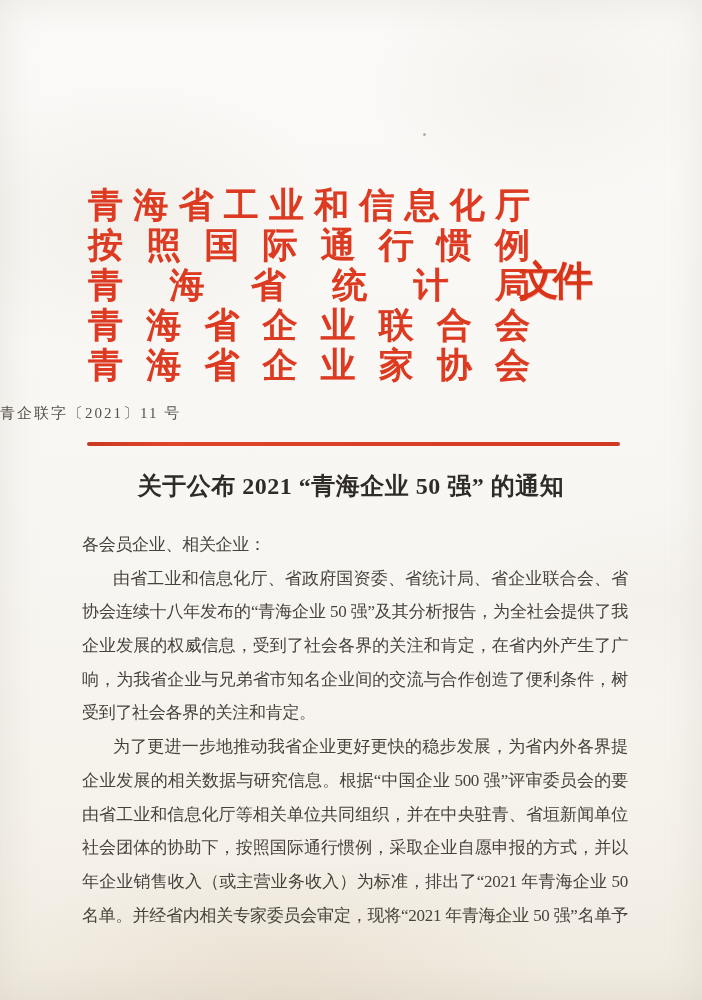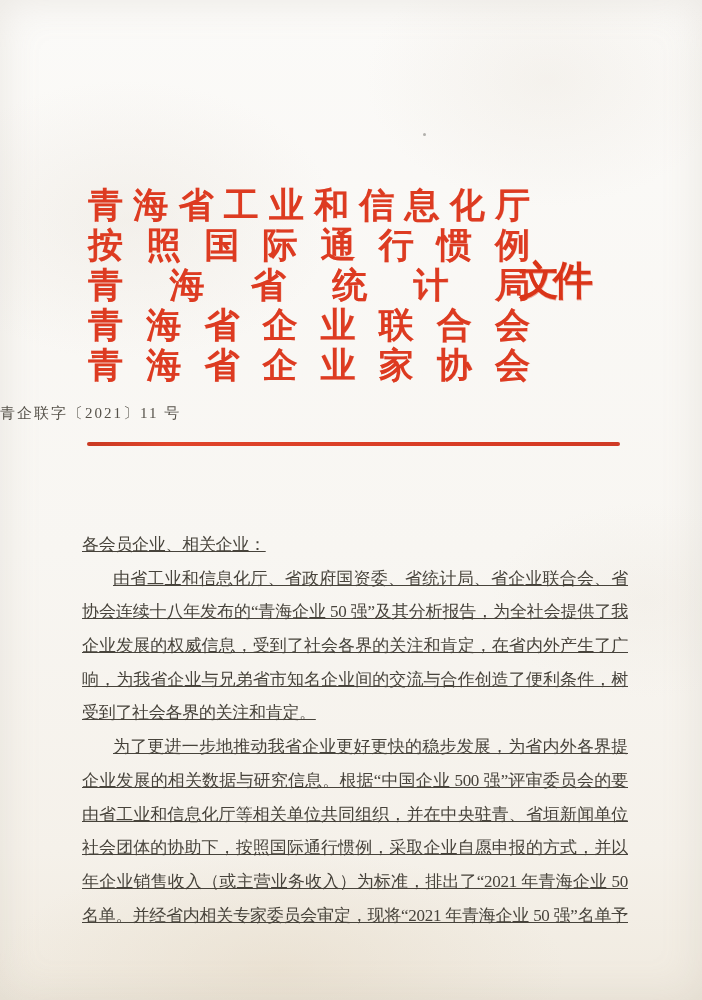--- a/index.html
+++ b/index.html
@@ -99,21 +99,20 @@
     top: 528px;
     width: 546px;
     font-size: 17px;
     color: #47433b;
     letter-spacing: -0.3px;
   }
   .body-line {
     height: 33.7px;
     line-height: 33.7px;
     white-space: nowrap;
-    text-decoration: underline;
   }
   .body-line.justify {
     text-align: justify;
     text-align-last: justify;
     text-justify: inter-ideograph;
     white-space: normal;
     overflow: hidden;
   }
   .body-line.indent {
     text-indent: 31px;
@@ -133,20 +132,21 @@
     <div class="agency-line">青海省企业联合会</div>
     <div class="agency-line">青海省企业家协会</div>
   </div>
 
   <div class="doc-type">文件</div>
 
   <div class="doc-number">青企联字〔2021〕11 号</div>
 
   <div class="red-rule"></div>
 
+  <div class="doc-title">关于公布 2021 “青海企业 50 强” 的通知</div>
 
   <div class="body-block">
     <div class="body-line">各会员企业、相关企业：</div>
     <div class="body-line justify indent">由省工业和信息化厅、省政府国资委、省统计局、省企业联合会、省企业家</div>
     <div class="body-line justify">协会连续十八年发布的“青海企业 50 强”及其分析报告，为全社会提供了我省</div>
     <div class="body-line justify">企业发展的权威信息，受到了社会各界的关注和肯定，在省内外产生了广泛的影</div>
     <div class="body-line justify">响，为我省企业与兄弟省市知名企业间的交流与合作创造了便利条件，树立了青</div>
     <div class="body-line">受到了社会各界的关注和肯定。</div>
     <div class="body-line justify indent">为了更进一步地推动我省企业更好更快的稳步发展，为省内外各界提供青海</div>
     <div class="body-line justify">企业发展的相关数据与研究信息。根据“中国企业 500 强”评审委员会的要求，</div>

